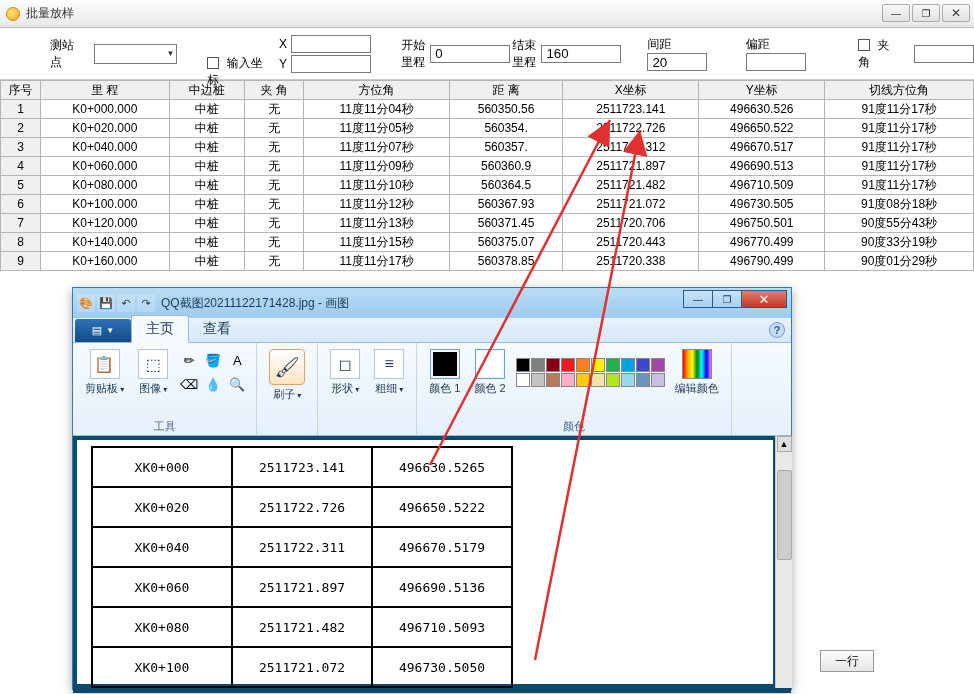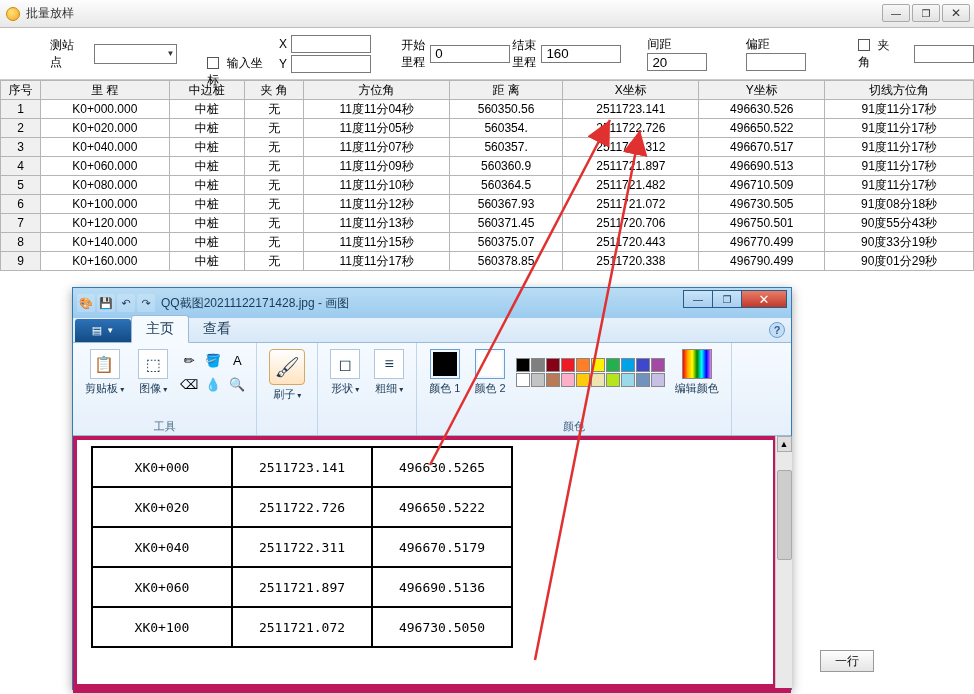--- a/index.html
+++ b/index.html
@@ -59,21 +59,21 @@
 .small-tools { display: grid; grid-template-columns: repeat(3, 22px); grid-auto-rows: 22px; gap: 2px; }
 .small-tools span { border: 1px solid transparent; display: flex; align-items: center; justify-content: center; font-size: 13px; }
 .brush-ico { width: 36px; height: 36px; background: linear-gradient(#fff,#ffe3c0); border: 1px solid #d4a763; border-radius: 4px; display: flex; align-items: center; justify-content: center; font-size: 20px; }
 .color-swatch { width: 14px; height: 14px; border: 1px solid #888; display: inline-block; }
 .color-row { display: flex; gap: 1px; margin-bottom: 1px; }
 .color-primary { width: 30px; height: 30px; border: 1px solid #6a9fcf; padding: 2px; display: flex; align-items: center; justify-content: center; }
 .color-primary-inner { width: 100%; height: 100%; background: #000; }
 .color-secondary .color-primary-inner { background: #fff; }
 .spectrum { width: 30px; height: 30px; background: linear-gradient(90deg, red, orange, yellow, green, cyan, blue, violet); border: 1px solid #888; }
 
-.paint-canvas { position: relative; height: 257px; background: #be185d; overflow: hidden; }
+.paint-canvas { position: relative; height: 257px; background: #0c4a6e; overflow: hidden; }
 .canvas-inner { position: absolute; left: 4px; top: 4px; width: 696px; height: 244px; background: #fff; }
 .inner-table { border-collapse: collapse; margin-left: 14px; margin-top: 6px; }
 .inner-table td { border: 2px solid #000; width: 140px; height: 40px; text-align: center; font-size: 13px; font-family: SimSun, monospace; }
 .scrollbar-v { position: absolute; right: 72px; top: 435px; width: 17px; height: 252px; background: #e9e9e9; border-left: 1px solid #c9c9c9; }
 .scrollbar-v .thumb { width: 15px; height: 90px; background: #cdcdcd; border: 1px solid #aaa; margin: 18px auto 0; border-radius: 2px; }
 .scroll-arrow { width: 15px; height: 16px; background: #dedede; border: 1px solid #aaa; margin: 0 auto; display: flex; align-items: center; justify-content: center; font-size: 9px; }
 
 
 .arrow-svg { position: absolute; left: 0; top: 0; width: 974px; height: 694px; pointer-events: none; }
 
@@ -401,20 +401,25 @@
                 <td>XK0+040</td>
                 <td>2511722.311</td>
                 <td>496670.5179</td>
               </tr>
               <tr>
                 <td>XK0+060</td>
                 <td>2511721.897</td>
                 <td>496690.5136</td>
               </tr>
               <tr>
+                <td>XK0+080</td>
+                <td>2511721.482</td>
+                <td>496710.5093</td>
+              </tr>
+              <tr>
                 <td>XK0+100</td>
                 <td>2511721.072</td>
                 <td>496730.5050</td>
               </tr>
             </tbody>
         </table>
       </div>
     </div>
   </div>
 

